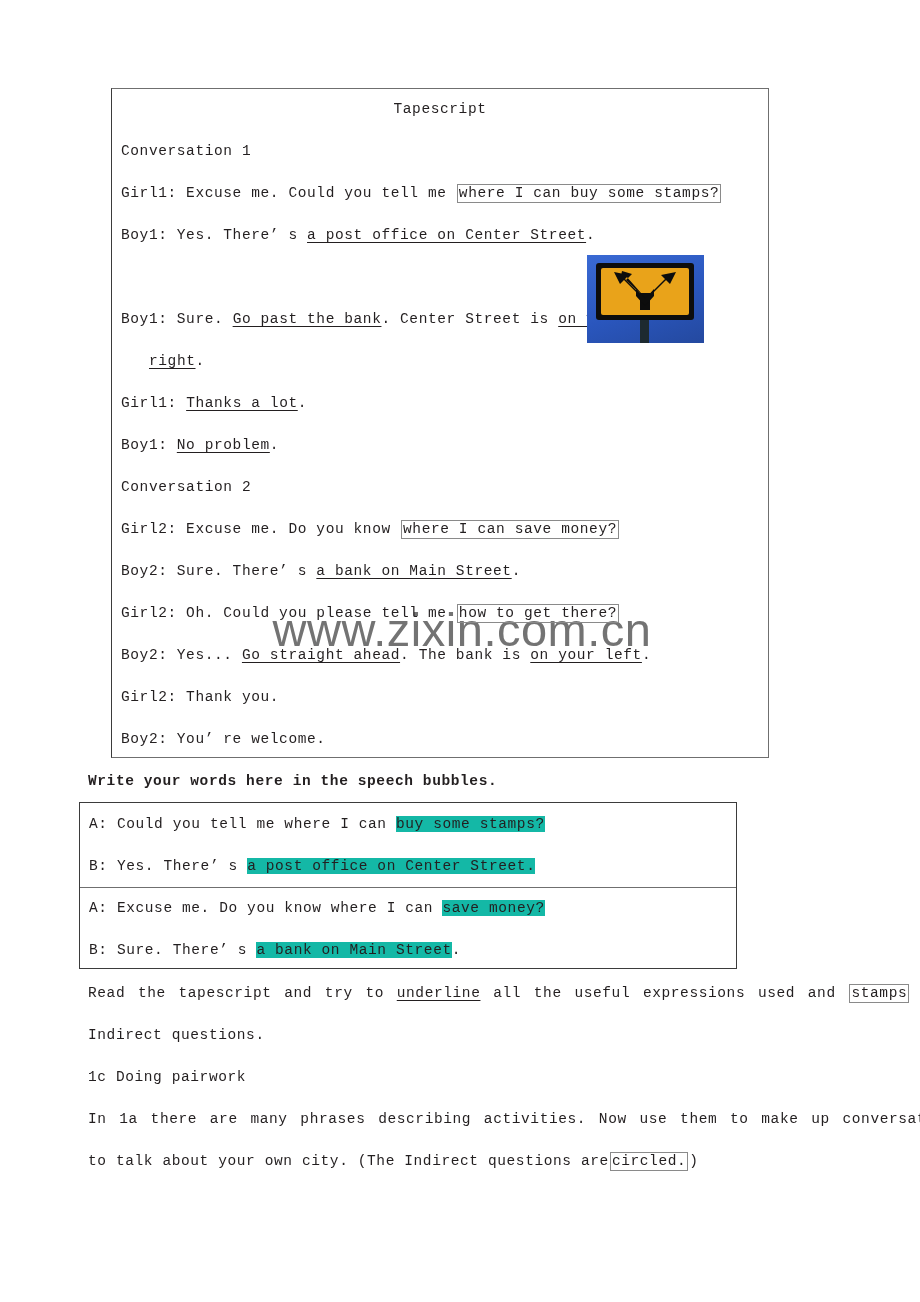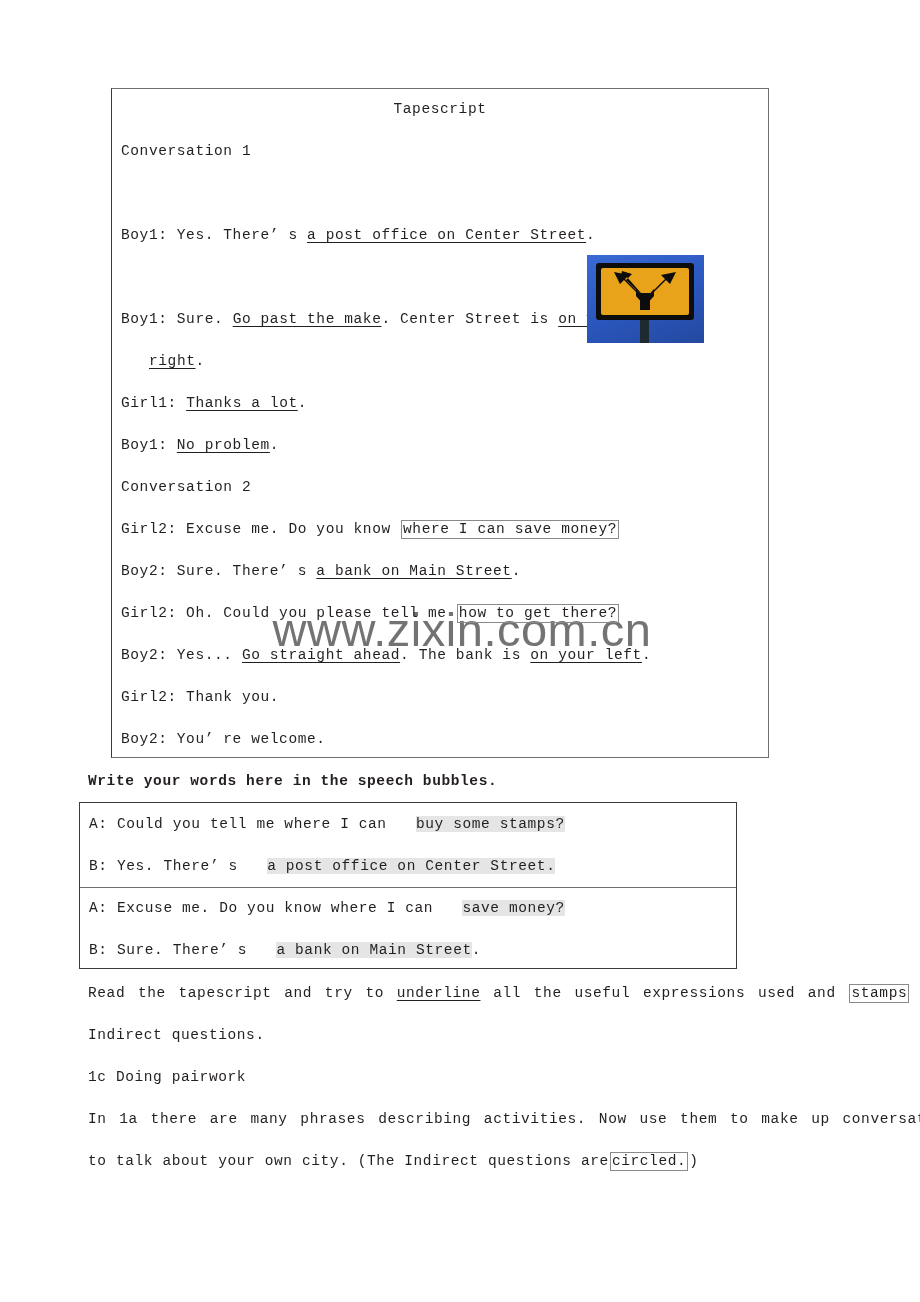--- a/index.html
+++ b/index.html
@@ -85,22 +85,21 @@
     border: 1px solid #8a8a8a;
     padding: 0px 1px 1px 1px;
     margin: 0 1px;
   }
   .uline {
     text-decoration: underline;
     text-underline-offset: 3px;
     text-decoration-thickness: 1px;
   }
   .shade {
-    background: #e5e5e5;
-    margin-left: 20px;
+    background: #14b8a6;
   }
 
   
   .road-sign {
     position: absolute;
     left: 587px;
     top: 255px;
     width: 117px;
     height: 88px;
     background: #2f5fca;
@@ -209,28 +208,31 @@
 
   <div class="tapescript-box">
     <div class="ts-inner">
 
       <div class="ts-title">Tapescript</div>
 
       <div class="ts-line" style="top:54px">
         <span>Conversation 1</span>
       </div>
 
+      <div class="ts-line" style="top:96px">
+        <span>Girl1: Excuse me. Could you tell me </span><span class="boxed">where I can buy some stamps?</span>
+      </div>
 
       <div class="ts-line" style="top:138px">
         <span>Boy1: Yes. There’ s </span><span class="uline">a post office on Center Street</span><span>.</span>
       </div>
 
 
       <div class="ts-line" style="top:222px">
-        <span>Boy1: Sure. </span><span class="uline">Go past the make</span><span>. Center Street is </span><span class="uline">on your</span>
+        <span>Boy1: Sure. </span><span class="uline">Go past the bank</span><span>. Center Street is </span><span class="uline">on your</span>
       </div>
 
       <div class="ts-line indent" style="top:264px">
         <span class="uline">right</span><span>.</span>
       </div>
 
       <div class="ts-line" style="top:306px">
         <span>Girl1: </span><span class="uline">Thanks a lot</span><span>.</span>
       </div>
 

